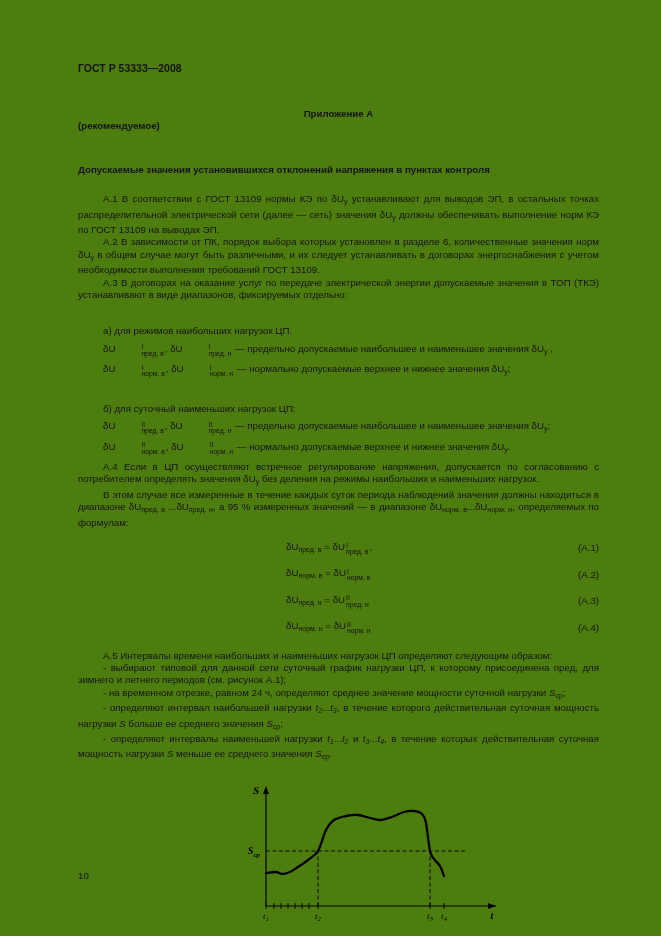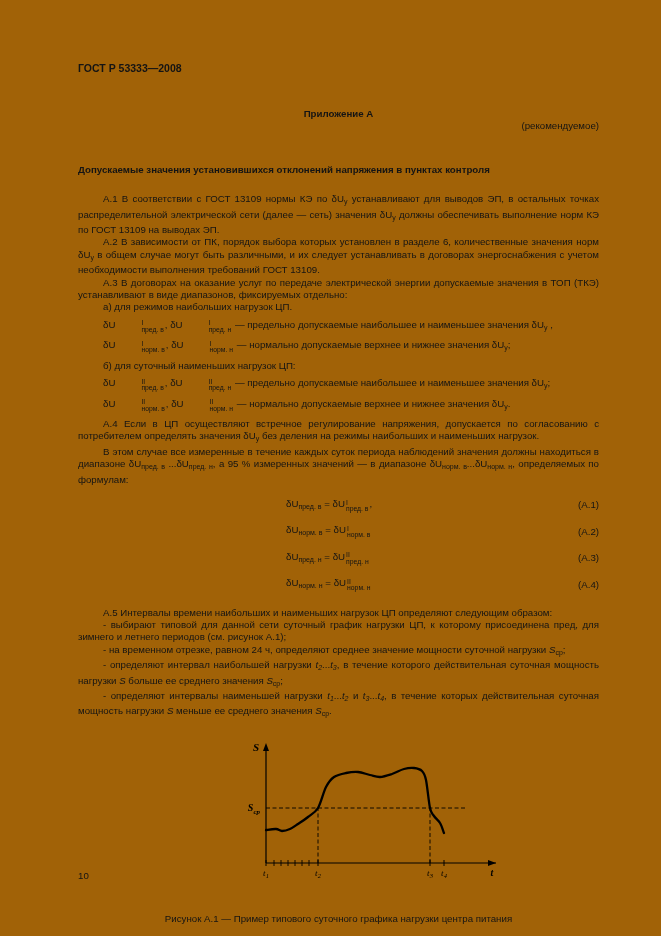--- a/index.html
+++ b/index.html
@@ -1,26 +1,26 @@
 <!DOCTYPE html>
 <html><head>
 <meta charset="utf-8">
 <style>
   html,body{margin:0;padding:0;background:#ffffff;}
-  .page{position:relative;width:661px;height:936px;background:#a16207;overflow:hidden;
+  .page{position:relative;width:661px;height:936px;background:#4d7c0f;overflow:hidden;
         font-family:"Liberation Sans",sans-serif;color:#141414;}
   .doc-header{position:absolute;left:78px;top:62px;font-weight:bold;font-size:10.5px;}
   .content{position:absolute;left:78px;top:108px;width:521px;font-size:9.7px;line-height:12.4px;}
   .appendix-title{text-align:center;font-weight:bold;}
-  .appendix-subtitle{text-align:right;font-weight:normal;}
+  .appendix-subtitle{text-align:left;font-weight:bold;}
   .section-heading{text-align:left;font-weight:bold;margin-top:31px;}
   #paras-top{margin-top:17px;}
   p.para{margin:0;text-align:justify;text-indent:25px;}
   p.para.def{margin:5px 0;text-align:left;}
-  p.para.plain{text-align:left;}
+  p.para.plain{text-align:left;margin-top:24px;}
   .sub{font-size:7px;vertical-align:-2px;}
   .it{font-style:italic;}
   .ss{display:inline-block;vertical-align:-4px;font-size:6.8px;line-height:6.4px;margin:0 1px;}
   .ss span{display:block;}
   #formulas{margin-top:12px;}
   .formula-row{display:flex;margin:11px 0;align-items:center;}
   .formula-body{margin-left:208px;}
   .formula-num{margin-left:auto;}
   #paras-bottom{margin-top:14px;}
   .figure-wrap{margin-top:14px;margin-left:150px;width:290px;}

